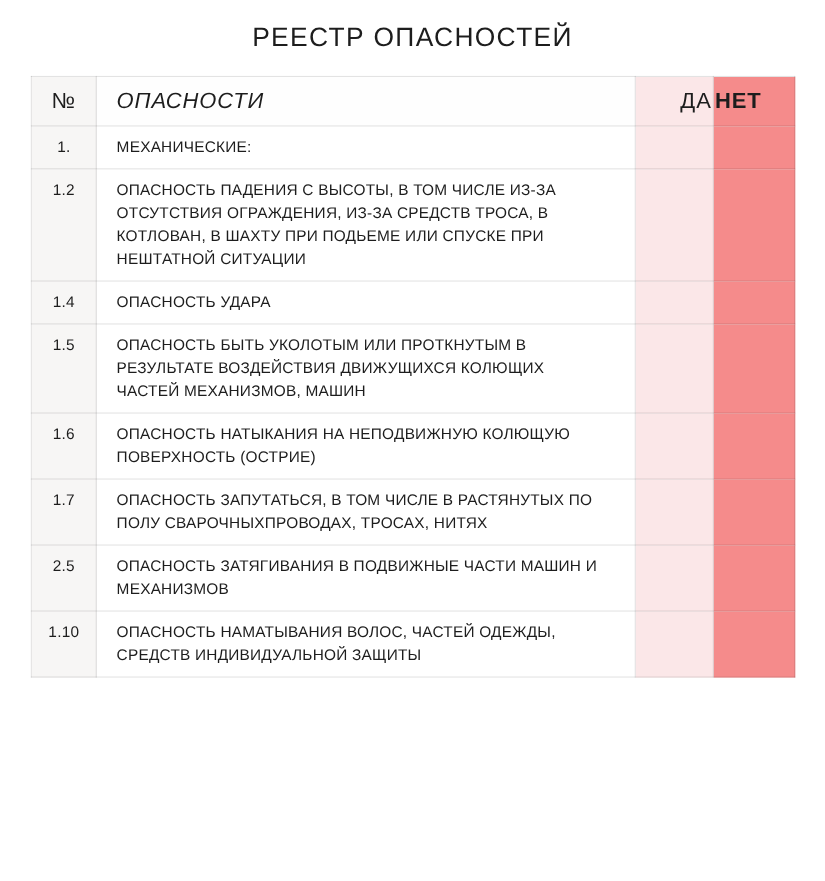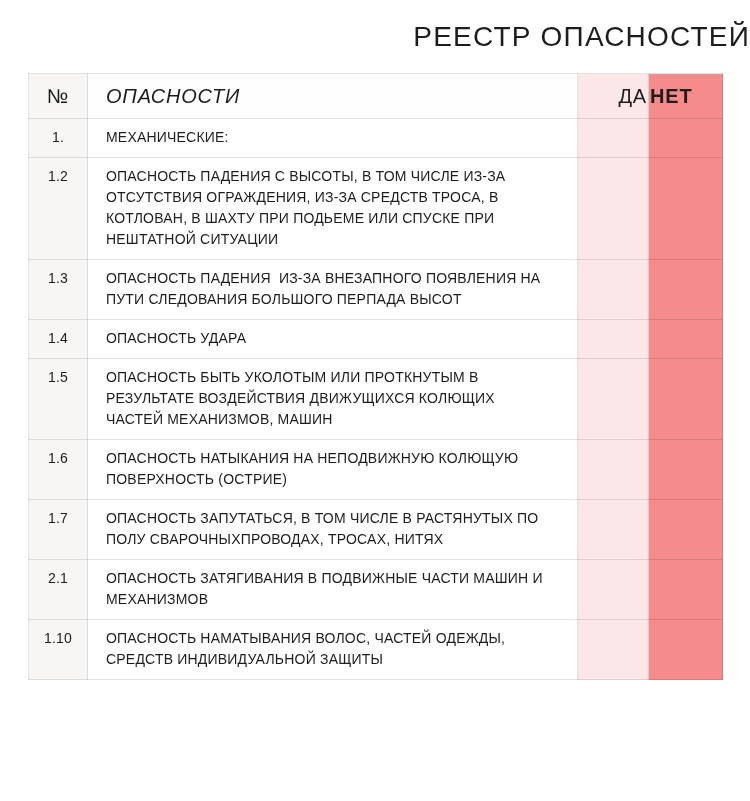--- a/index.html
+++ b/index.html
@@ -7,22 +7,22 @@
     padding: 0;
     background: #ffffff;
     width: 750px;
     height: 801px;
     overflow: hidden;
     font-family: "Liberation Sans", sans-serif;
     color: var(--text, #1d1d1d);
   }
   .page-title {
     margin: 21px 0 0 0;
-    text-align: right;
-    font-size: 28px;
+    text-align: center;
+    font-size: 24px;
     font-weight: 400;
     letter-spacing: 1.2px;
     color: var(--text, #1d1d1d);
   }
   table.hazard-table {
     margin: 20px 0 0 28px;
     width: 694px;
     border-collapse: collapse;
     table-layout: fixed;
   }
@@ -100,26 +100,20 @@
   </tr>
 
 
   <tr>
     <td class="cell-num">1.2</td>
     <td class="cell-hazard">ОПАСНОСТЬ ПАДЕНИЯ С ВЫСОТЫ, В ТОМ ЧИСЛЕ ИЗ-ЗА ОТСУТСТВИЯ ОГРАЖДЕНИЯ, ИЗ-ЗА СРЕДСТВ ТРОСА, В КОТЛОВАН, В ШАХТУ ПРИ ПОДЬЕМЕ ИЛИ СПУСКЕ ПРИ НЕШТАТНОЙ СИТУАЦИИ</td>
     <td class="cell-yes"></td>
     <td class="cell-no"></td>
   </tr>
 
-  <tr>
-    <td class="cell-num">1.3</td>
-    <td class="cell-hazard">ОПАСНОСТЬ ПАДЕНИЯ  ИЗ-ЗА ВНЕЗАПНОГО ПОЯВЛЕНИЯ НА ПУТИ СЛЕДОВАНИЯ БОЛЬШОГО ПЕРПАДА ВЫСОТ</td>
-    <td class="cell-yes"></td>
-    <td class="cell-no"></td>
-  </tr>
 
   <tr>
     <td class="cell-num">1.4</td>
     <td class="cell-hazard">ОПАСНОСТЬ УДАРА</td>
     <td class="cell-yes"></td>
     <td class="cell-no"></td>
   </tr>
 
   <tr>
     <td class="cell-num">1.5</td>
@@ -137,21 +131,21 @@
 
   <tr>
     <td class="cell-num">1.7</td>
     <td class="cell-hazard">ОПАСНОСТЬ ЗАПУТАТЬСЯ, В ТОМ ЧИСЛЕ В РАСТЯНУТЫХ ПО ПОЛУ СВАРОЧНЫХПРОВОДАХ, ТРОСАХ, НИТЯХ</td>
     <td class="cell-yes"></td>
     <td class="cell-no"></td>
   </tr>
 
 
   <tr>
-    <td class="cell-num">2.1</td>
+    <td class="cell-num">2.5</td>
     <td class="cell-hazard">ОПАСНОСТЬ ЗАТЯГИВАНИЯ В ПОДВИЖНЫЕ ЧАСТИ МАШИН И МЕХАНИЗМОВ</td>
     <td class="cell-yes"></td>
     <td class="cell-no"></td>
   </tr>
 
   <tr>
     <td class="cell-num">1.10</td>
     <td class="cell-hazard">ОПАСНОСТЬ НАМАТЫВАНИЯ ВОЛОС, ЧАСТЕЙ ОДЕЖДЫ, СРЕДСТВ ИНДИВИДУАЛЬНОЙ ЗАЩИТЫ</td>
     <td class="cell-yes"></td>
     <td class="cell-no"></td>

